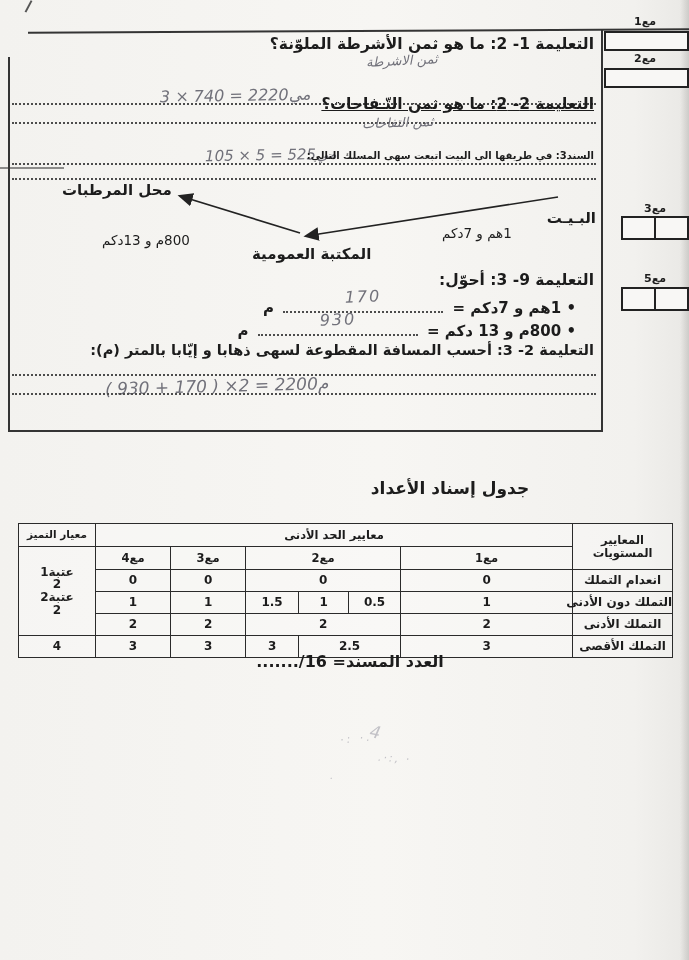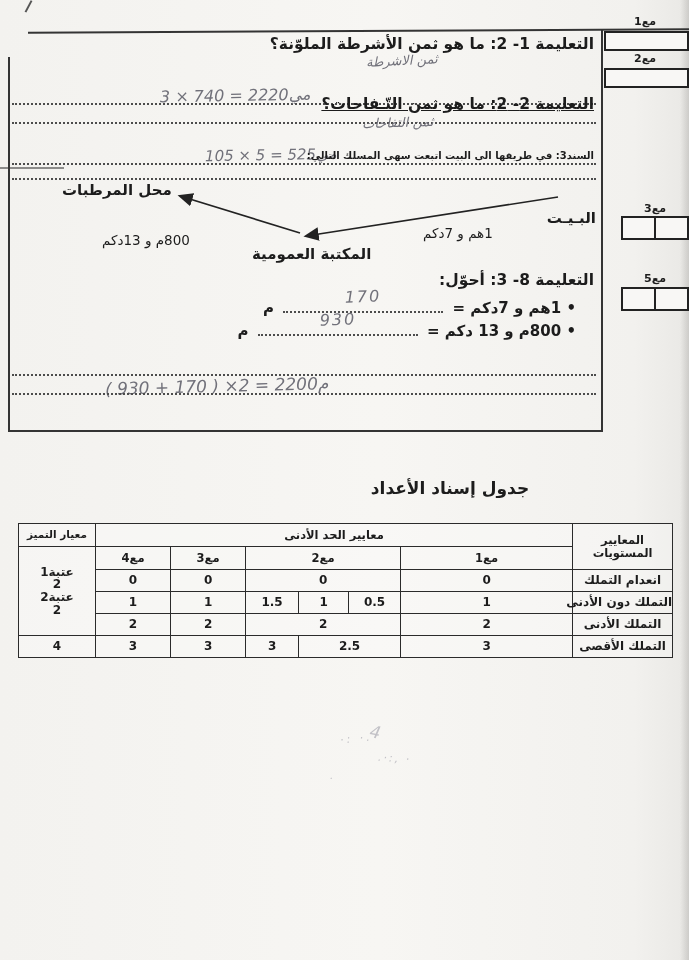--- a/index.html
+++ b/index.html
@@ -99,39 +99,40 @@
     <div class="dg-label" style="left:52px;top:148px;">محل المرطبات</div>
     <svg style="position:absolute;left:140px;top:155px;" width="420" height="58" viewBox="0 0 420 58">
       <defs>
         <marker id="arw" markerWidth="9" markerHeight="8" refX="7.5" refY="4" orient="auto">
           <path d="M0,0 L9,4 L0,8 z" fill="#222"></path>
         </marker>
       </defs>
       <line x1="408" y1="9" x2="156" y2="48" stroke="#222" stroke-width="1.7" marker-end="url(#arw)"></line>
       <line x1="150" y1="45" x2="30" y2="8" stroke="#222" stroke-width="1.7" marker-end="url(#arw)"></line>
     </svg>
-    <div class="dg-dist" style="left:413px;top:192px;" dir="rtl">1هم و 7دكم</div>
+    <div class="dg-dist" style="left:432px;top:192px;" dir="rtl">1هم و 7دكم</div>
     <div class="dg-dist" style="left:92px;top:199px;" dir="rtl">800م و 13دكم</div>
     <div class="dg-label" style="left:242px;top:212px;">المكتبة العمومية</div>
 
-    <div class="q" style="top:238px;">التعليمة 8- 3: أحوّل:</div>
+    <div class="q" style="top:238px;">التعليمة 9- 3: أحوّل:</div>
 
     <div class="bullet-row" style="top:262px;">
       <span>•</span>
       <span>1هم و 7دكم =</span>
       <span class="dotspan"><span class="hwv">170</span></span>
       <span>م</span>
     </div>
     <div class="bullet-row" style="top:285px;">
       <span>•</span>
       <span>800م و 13 دكم =</span>
       <span class="dotspan"><span class="hwv">930</span></span>
       <span>م</span>
     </div>
 
+    <div class="q" style="top:309px;font-size:14.5px;">التعليمة 2- 3: أحسب المسافة المقطوعة لسهى ذهابا و إيّابا بالمتر (م):</div>
     <div class="dotline" style="top:341px;"></div>
     <div class="hw calc" dir="ltr" style="left:95px;top:343px;font-size:17px;transform:rotate(-1.5deg);">م2200 = 2× ( 170 + 930 )</div>
     <div class="dotline" style="top:360px;"></div>
   </div>
 
   <div class="table-title">جدول إسناد الأعداد</div>
 
   <table class="grading">
     <colgroup>
       <col style="width:100px">
@@ -192,19 +193,23 @@
       <td>3</td>
       <td colspan="2">2.5</td>
       <td>3</td>
       <td>3</td>
       <td>3</td>
       <td>4</td>
     </tr>
   </tbody>
     </table>
 
+  <div class="total">
+    <span>العدد المسند=</span>
+    <span dir="ltr">......./16</span>
+  </div>
 
   <div class="scribble" style="left:370px;top:722px;font-size:17px;transform:rotate(12deg);">4</div>
   <div class="scribble" style="left:340px;top:732px;font-size:11px;letter-spacing:3px;transform:rotate(-6deg);">·: ·.</div>
   <div class="scribble" style="left:378px;top:752px;font-size:11px;letter-spacing:2px;transform:rotate(4deg);">.·:, ·</div>
   <div class="scribble" style="left:330px;top:770px;font-size:10px;">.</div>
 
 </div>
 
 </body></html>

